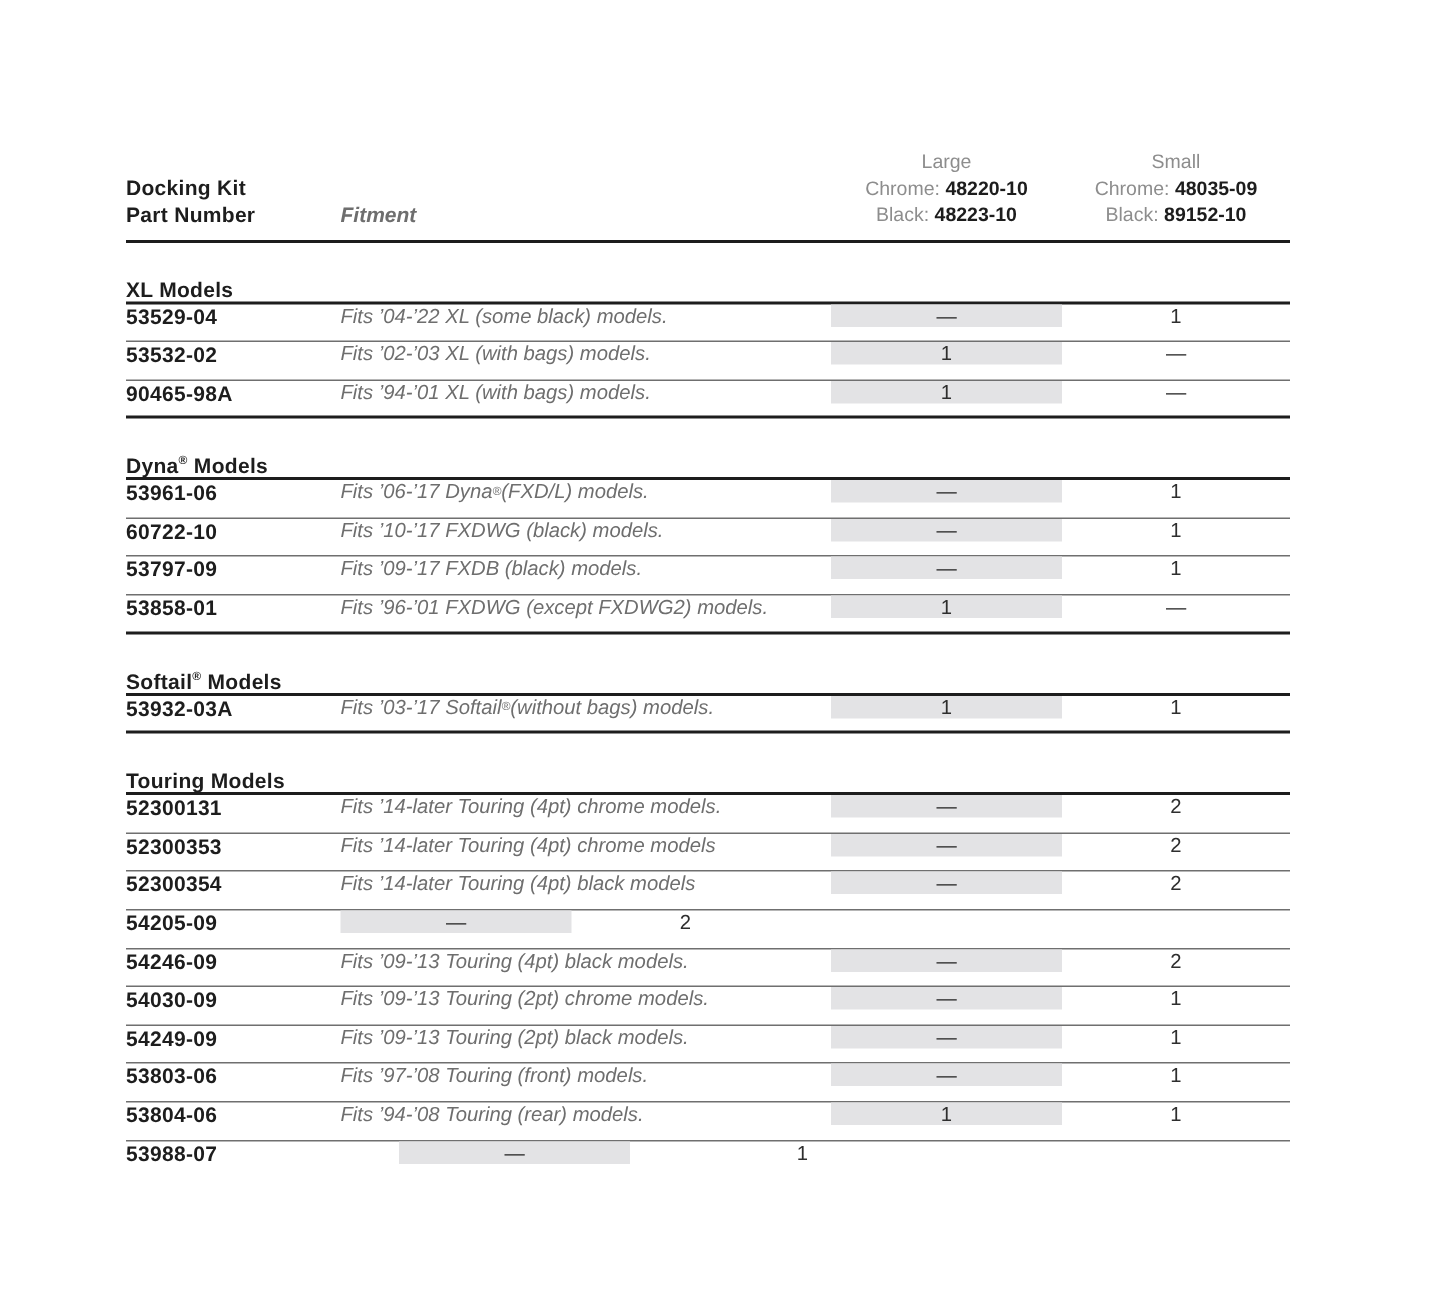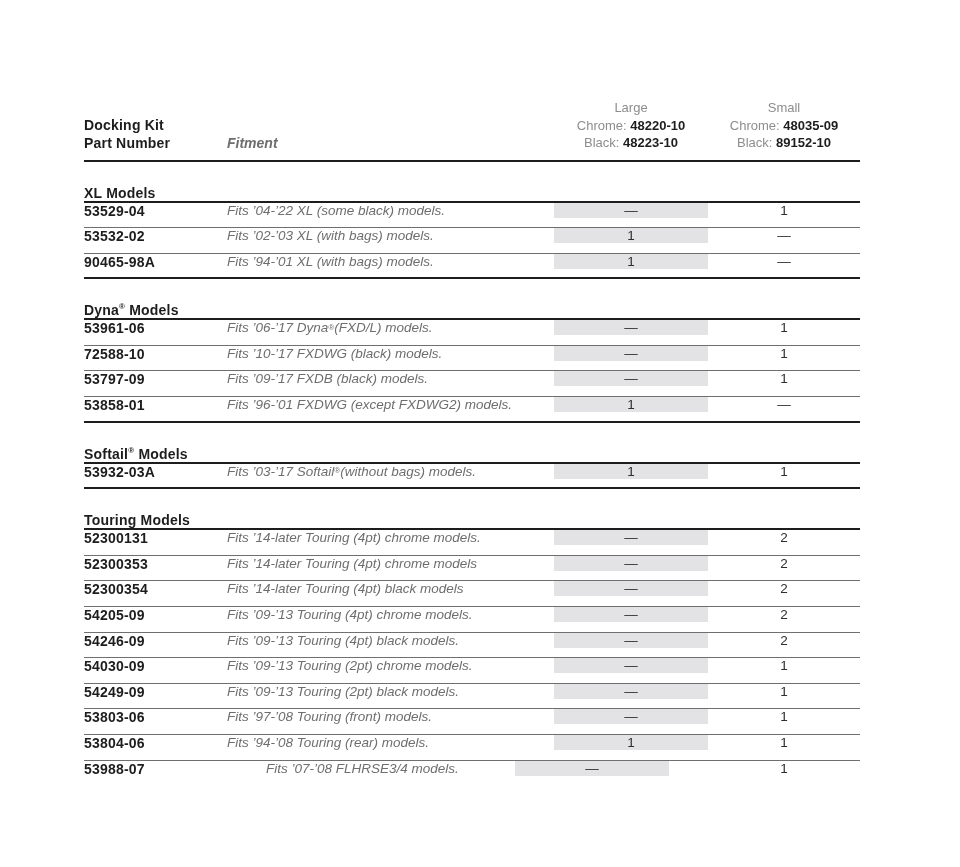--- a/index.html
+++ b/index.html
@@ -110,21 +110,21 @@
     <div class="section-title supreg">Dyna<sup class="reg">®</sup> Models</div>
     <div class="rows">
   <div class="row">
     <div class="cell-part">53961-06</div>
     <div class="cell-fit supreg">Fits ’06-’17 Dyna<sup class="reg">®</sup> (FXD/L) models.</div>
     <div class="cell-large">—</div>
     <div class="cell-small">1</div>
   </div>
 
   <div class="row">
-    <div class="cell-part">72588-10</div>
+    <div class="cell-part">60722-10</div>
     <div class="cell-fit supreg">Fits ’10-’17 FXDWG (black) models.</div>
     <div class="cell-large">—</div>
     <div class="cell-small">1</div>
   </div>
 
   <div class="row">
     <div class="cell-part">53797-09</div>
     <div class="cell-fit supreg">Fits ’09-’17 FXDB (black) models.</div>
     <div class="cell-large">—</div>
     <div class="cell-small">1</div>
@@ -170,21 +170,20 @@
 
   <div class="row">
     <div class="cell-part">52300354</div>
     <div class="cell-fit supreg">Fits ’14-later Touring (4pt) black models</div>
     <div class="cell-large">—</div>
     <div class="cell-small">2</div>
   </div>
 
   <div class="row">
     <div class="cell-part">54205-09</div>
-    <div class="cell-fit supreg">Fits ’09-’13 Touring (4pt) chrome models.</div>
     <div class="cell-large">—</div>
     <div class="cell-small">2</div>
   </div>
 
   <div class="row">
     <div class="cell-part">54246-09</div>
     <div class="cell-fit supreg">Fits ’09-’13 Touring (4pt) black models.</div>
     <div class="cell-large">—</div>
     <div class="cell-small">2</div>
   </div>
@@ -212,21 +211,20 @@
 
   <div class="row">
     <div class="cell-part">53804-06</div>
     <div class="cell-fit supreg">Fits ’94-’08 Touring (rear) models.</div>
     <div class="cell-large">1</div>
     <div class="cell-small">1</div>
   </div>
 
   <div class="row last-row-open">
     <div class="cell-part">53988-07</div>
-    <div class="cell-fit supreg">Fits ’07-’08 FLHRSE3/4 models.</div>
     <div class="cell-large">—</div>
     <div class="cell-small">1</div>
   </div>
 </div>
   </section>
 </div>
   </div>
 </div>
 
 </body></html>

